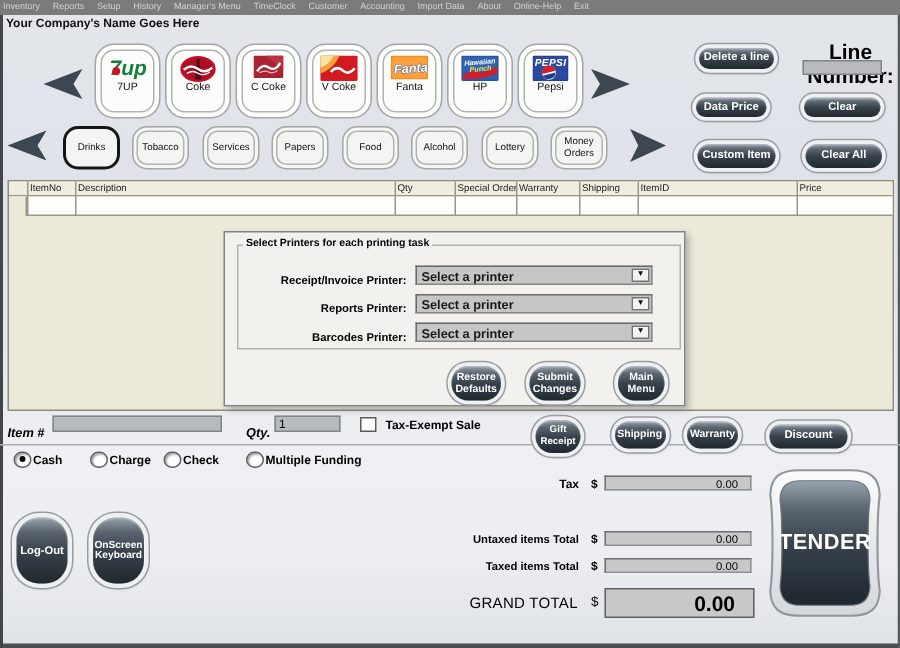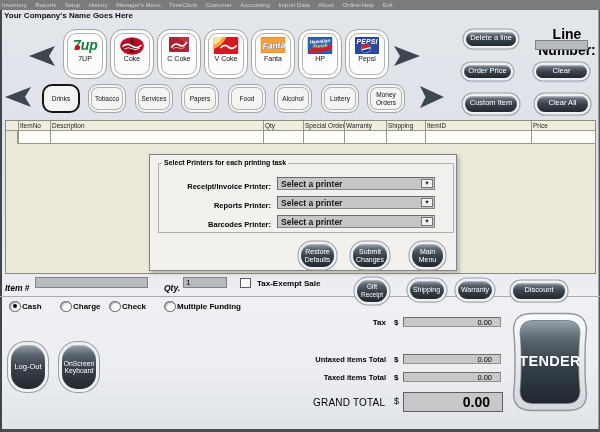--- a/index.html
+++ b/index.html
@@ -17,21 +17,21 @@
   box-shadow:inset 0 0 0 3px #fdfdfc, inset 0 0 0 4px #aeb3b3;}
 .prod .logo{position:absolute;left:50%;top:7px;transform:translateX(-50%);}
 .prod .lbl{position:absolute;left:0;right:0;top:24.5px;text-align:center;font-size:7px;color:#111;}
 
 .cat{position:absolute;top:84px;width:38px;height:29px;border-radius:10px;box-sizing:border-box;
   background:#f4f4f2;border:1px solid #a2a7a7;
   box-shadow:inset 0 0 0 2px #f6f6f3, inset 0 0 0 3px #aeb3b3;
   font-size:6.5px;color:#111;display:flex;align-items:center;justify-content:center;text-align:center;line-height:1.15;}
 .cat.sel{border:2.5px solid #151617;box-shadow:none;}
 
-.sbtn{position:absolute;color:#fff;font-weight:normal;text-align:center;
+.sbtn{position:absolute;color:#fff;font-weight:bold;text-align:center;
   background:linear-gradient(180deg,#95a1ab 0%,#5a656f 22%,#39434d 50%,#20292f 100%);
   box-shadow:0 0 0 2.5px #eff0f1, 0 0 0 3.5px #969da3, 1px 2px 3px rgba(80,85,92,.5), inset 0 1px 1px rgba(255,255,255,.3);
   display:flex;align-items:center;justify-content:center;line-height:1.1;}
 
 .ginput{position:absolute;background:#b7bbbd;border:1px solid #7f8488;box-sizing:border-box;}
 .tinput{position:absolute;background:#c8c8c8;border:1px solid #909090;box-sizing:border-box;
   border-top-color:#707070;border-left-color:#707070;font-size:7.5px;color:#000;
   display:flex;align-items:center;justify-content:flex-end;padding-right:8px;}
 .blbl{position:absolute;font-weight:bold;color:#000;}
 
@@ -152,21 +152,21 @@
         <circle cx="11" cy="11.5" r="4.6" fill="#fff"></circle>
         <path d="M6.4,11.2 a4.6,4.6 0 0 1 9.2,0 Z" fill="#d1202a" transform="rotate(-14 11 11.5)"></path>
         <path d="M6.6,12.4 a4.6,4.6 0 0 0 8.8,0 Z" fill="#1d3c8f" transform="rotate(-14 11 12.2)"></path>
       </svg>
     <div class="lbl">Pepsi</div>
   </div>
 
   <div class="sbtn" style="left:466px;top:31.5px;width:50px;height:14px;border-radius:7px;font-size:7.5px;">Delete a line</div>
   <div class="blbl" style="left:534px;top:26px;font-size:14px;text-align:center;">Line Number:</div>
   <div class="ginput" style="left:535px;top:40px;width:53px;height:10px;"></div>
-  <div class="sbtn" style="left:464px;top:64.5px;width:47px;height:13.5px;border-radius:6.5px;font-size:7.5px;">Order Price</div>
+  <div class="sbtn" style="left:464px;top:64.5px;width:47px;height:13.5px;border-radius:6.5px;font-size:7.5px;">Data Price</div>
   <div class="sbtn" style="left:536px;top:64.5px;width:51px;height:13.5px;border-radius:6.5px;font-size:7.5px;">Clear</div>
   <div class="sbtn" style="left:465px;top:95.5px;width:52px;height:16px;border-radius:8px;font-size:7.5px;">Custom Item</div>
   <div class="sbtn" style="left:537px;top:95.5px;width:51px;height:16px;border-radius:8px;font-size:7.5px;">Clear All</div>
 
   <div class="cat sel" style="left:42px">Drinks</div>
   <div class="cat" style="left:88px">Tobacco</div>
   <div class="cat" style="left:135px">Services</div>
   <div class="cat" style="left:181px">Papers</div>
   <div class="cat" style="left:228px">Food</div>
   <div class="cat" style="left:274px">Alcohol</div>

